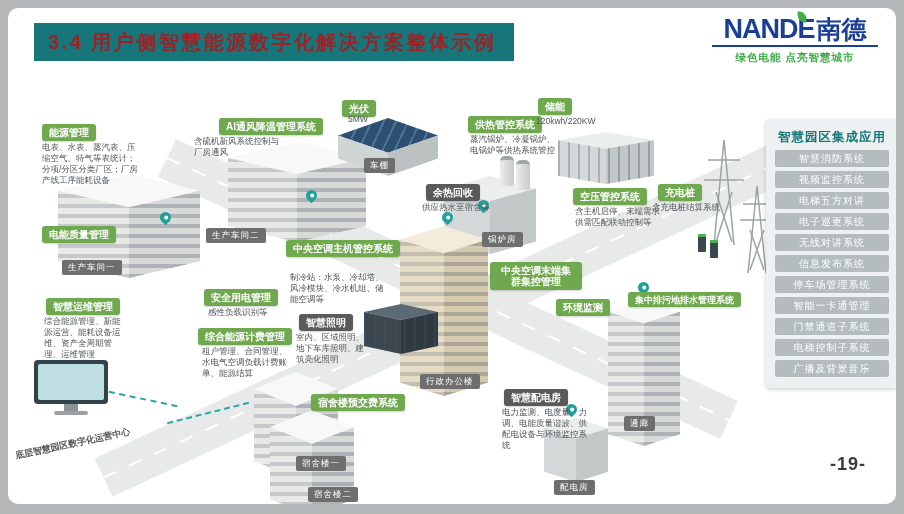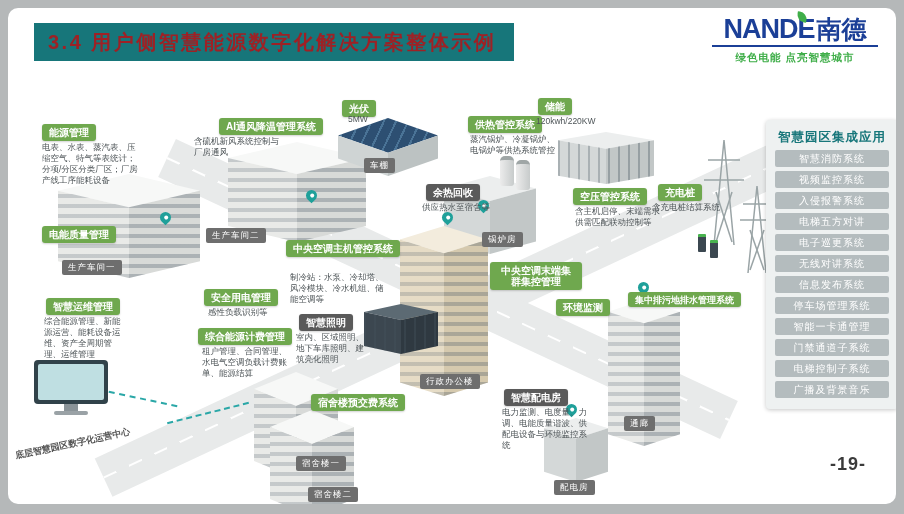--- a/index.html
+++ b/index.html
@@ -283,21 +283,20 @@
       <div class="pin" style="left: 470px; top: 132px;"></div>
       <div class="pin" style="left: 630px; top: 214px;"></div>
       <div class="pin" style="left: 558px; top: 336px;"></div>
     </div>
 
   <div class="apps-panel">
     <div class="apps-title">智慧园区集成应用</div>
     <div id="apps-list">
         <div class="app-item">智慧消防系统</div>
         <div class="app-item">视频监控系统</div>
-        <div class="app-item">入侵报警系统</div>
         <div class="app-item">电梯五方对讲</div>
         <div class="app-item">电子巡更系统</div>
         <div class="app-item">无线对讲系统</div>
         <div class="app-item">信息发布系统</div>
         <div class="app-item">停车场管理系统</div>
         <div class="app-item">智能一卡通管理</div>
         <div class="app-item">门禁通道子系统</div>
         <div class="app-item">电梯控制子系统</div>
         <div class="app-item">广播及背景音乐</div>
       </div>

